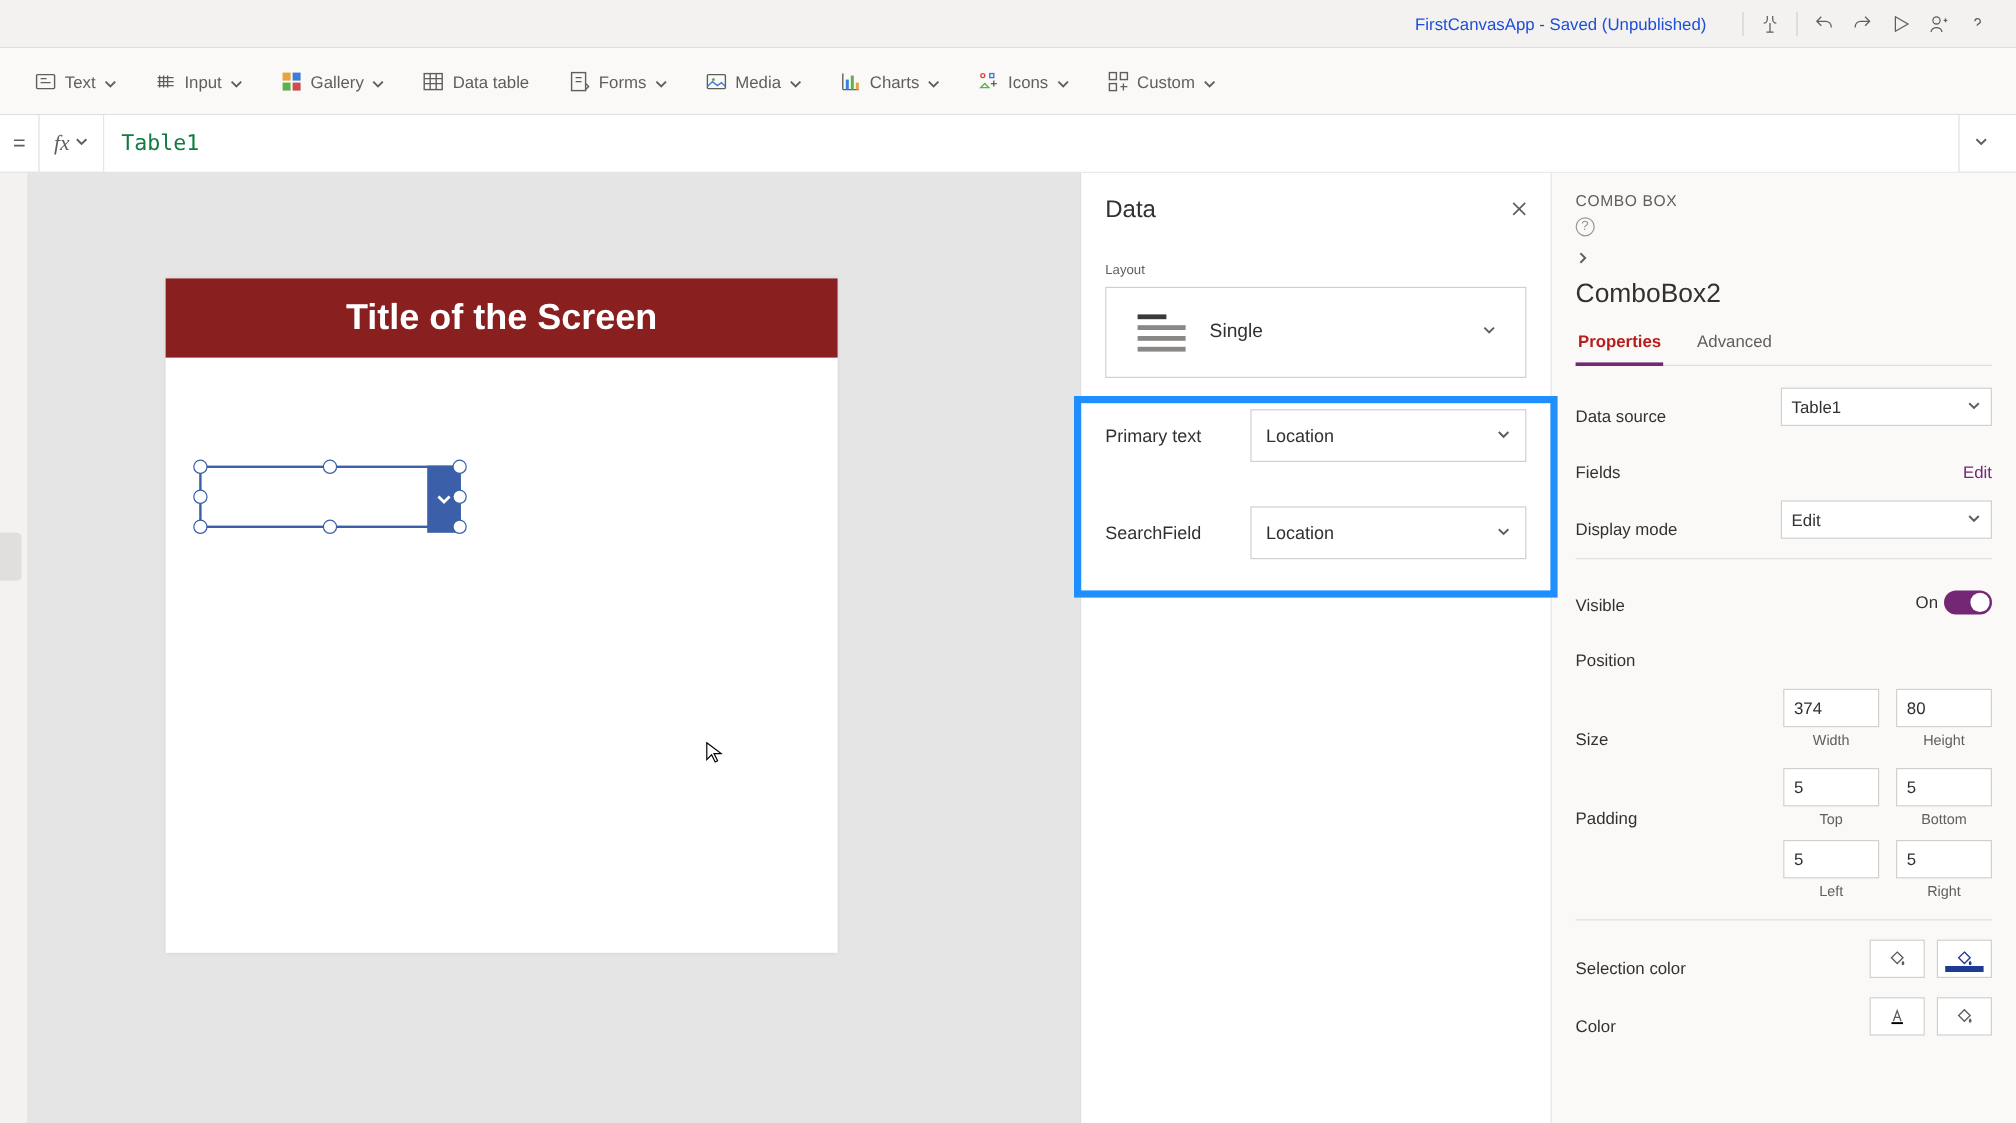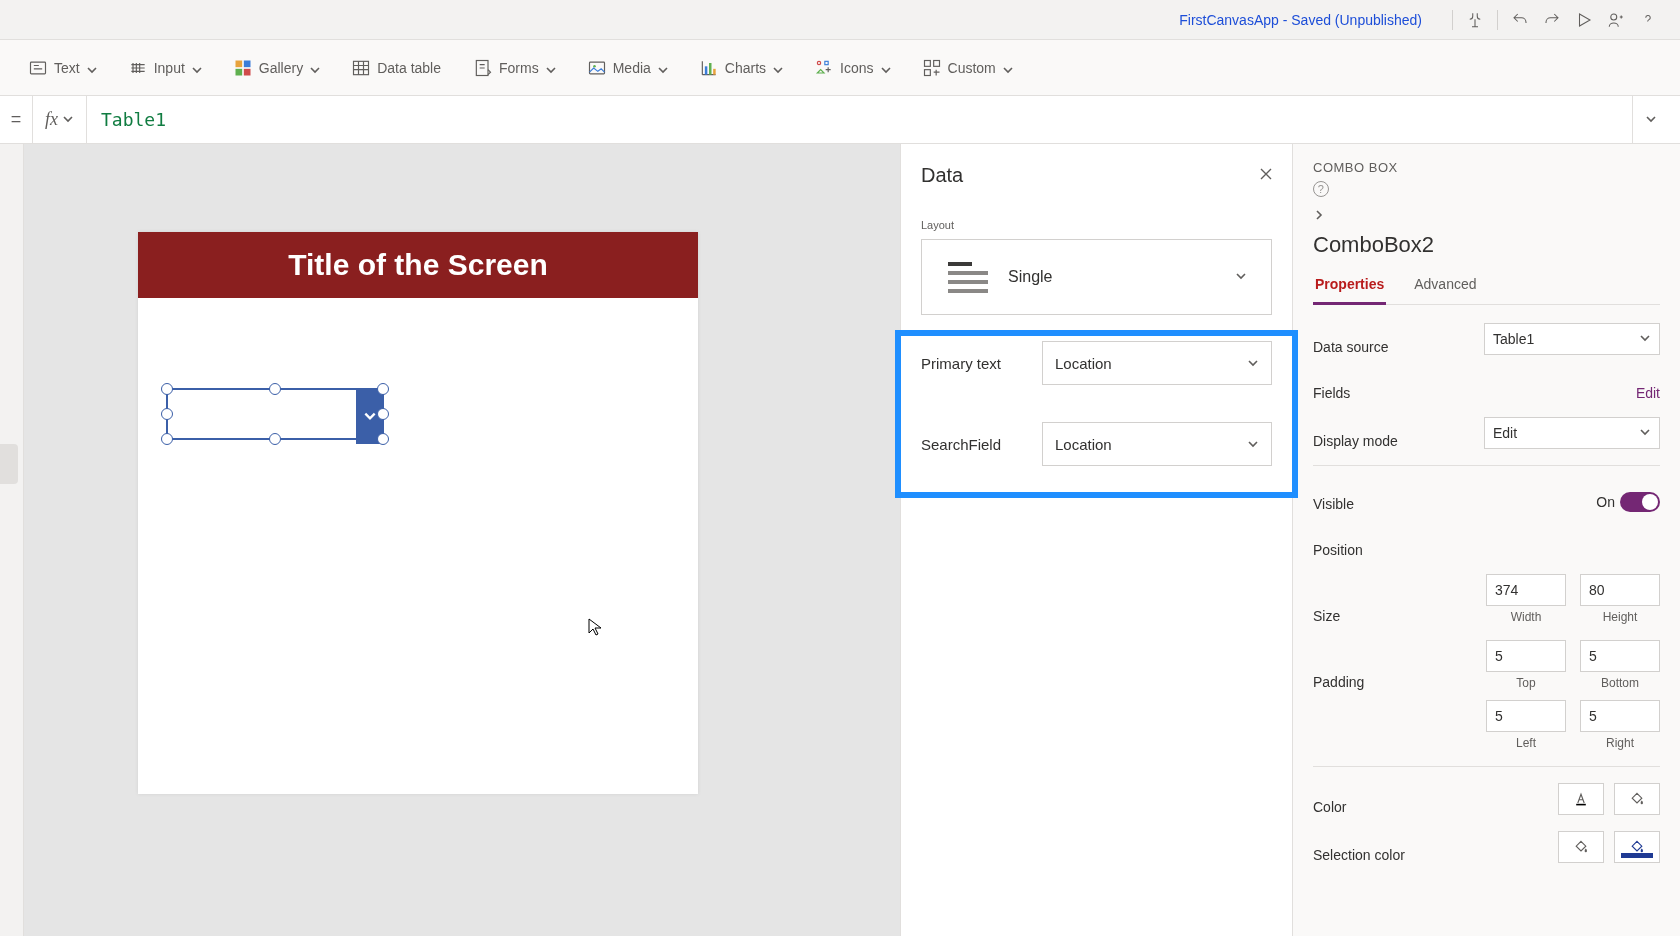--- a/index.html
+++ b/index.html
@@ -485,45 +485,45 @@
               <span>5</span>
             </div>
             <div class="sub-lbl">Right</div>
           </div>
       </div>
     </div>
 
     <div class="sep-line"></div>
 
     <div class="prop-row">
+      <span class="pl">Selection color</span>
+      <div style="display:flex;">
+        <div class="color-chip">
+          <svg viewBox="0 0 20 20">
+              <path d="M10 3l6 6-6 6-6-6zM16 13c1 1 1 3 0 3s-1-2 0-3z"></path>
+            </svg>
+        </div>
+        <div class="color-chip blue">
+          <svg viewBox="0 0 20 20">
+              <path d="M10 3l6 6-6 6-6-6zM16 13c1 1 1 3 0 3s-1-2 0-3z" stroke="#1f3a93"></path>
+            </svg>
+        </div>
+      </div>
+    </div>
+
+    <div class="prop-row">
       <span class="pl">Color</span>
       <div style="display:flex;">
         <div class="color-chip">
           <svg viewBox="0 0 20 20">
               <path d="M6 15L10 4l4 11M7.5 11h5"></path>
               <rect x="4" y="16" width="12" height="2" fill="#000" stroke="none"></rect>
             </svg>
         </div>
         <div class="color-chip">
           <svg viewBox="0 0 20 20">
               <path d="M10 3l6 6-6 6-6-6zM16 13c1 1 1 3 0 3s-1-2 0-3z"></path>
             </svg>
         </div>
       </div>
     </div>
-
-    <div class="prop-row">
-      <span class="pl">Selection color</span>
-      <div style="display:flex;">
-        <div class="color-chip">
-          <svg viewBox="0 0 20 20">
-              <path d="M10 3l6 6-6 6-6-6zM16 13c1 1 1 3 0 3s-1-2 0-3z"></path>
-            </svg>
-        </div>
-        <div class="color-chip blue">
-          <svg viewBox="0 0 20 20">
-              <path d="M10 3l6 6-6 6-6-6zM16 13c1 1 1 3 0 3s-1-2 0-3z" stroke="#1f3a93"></path>
-            </svg>
-        </div>
-      </div>
-    </div>
   </div>
 </div>
 
 </body></html>

